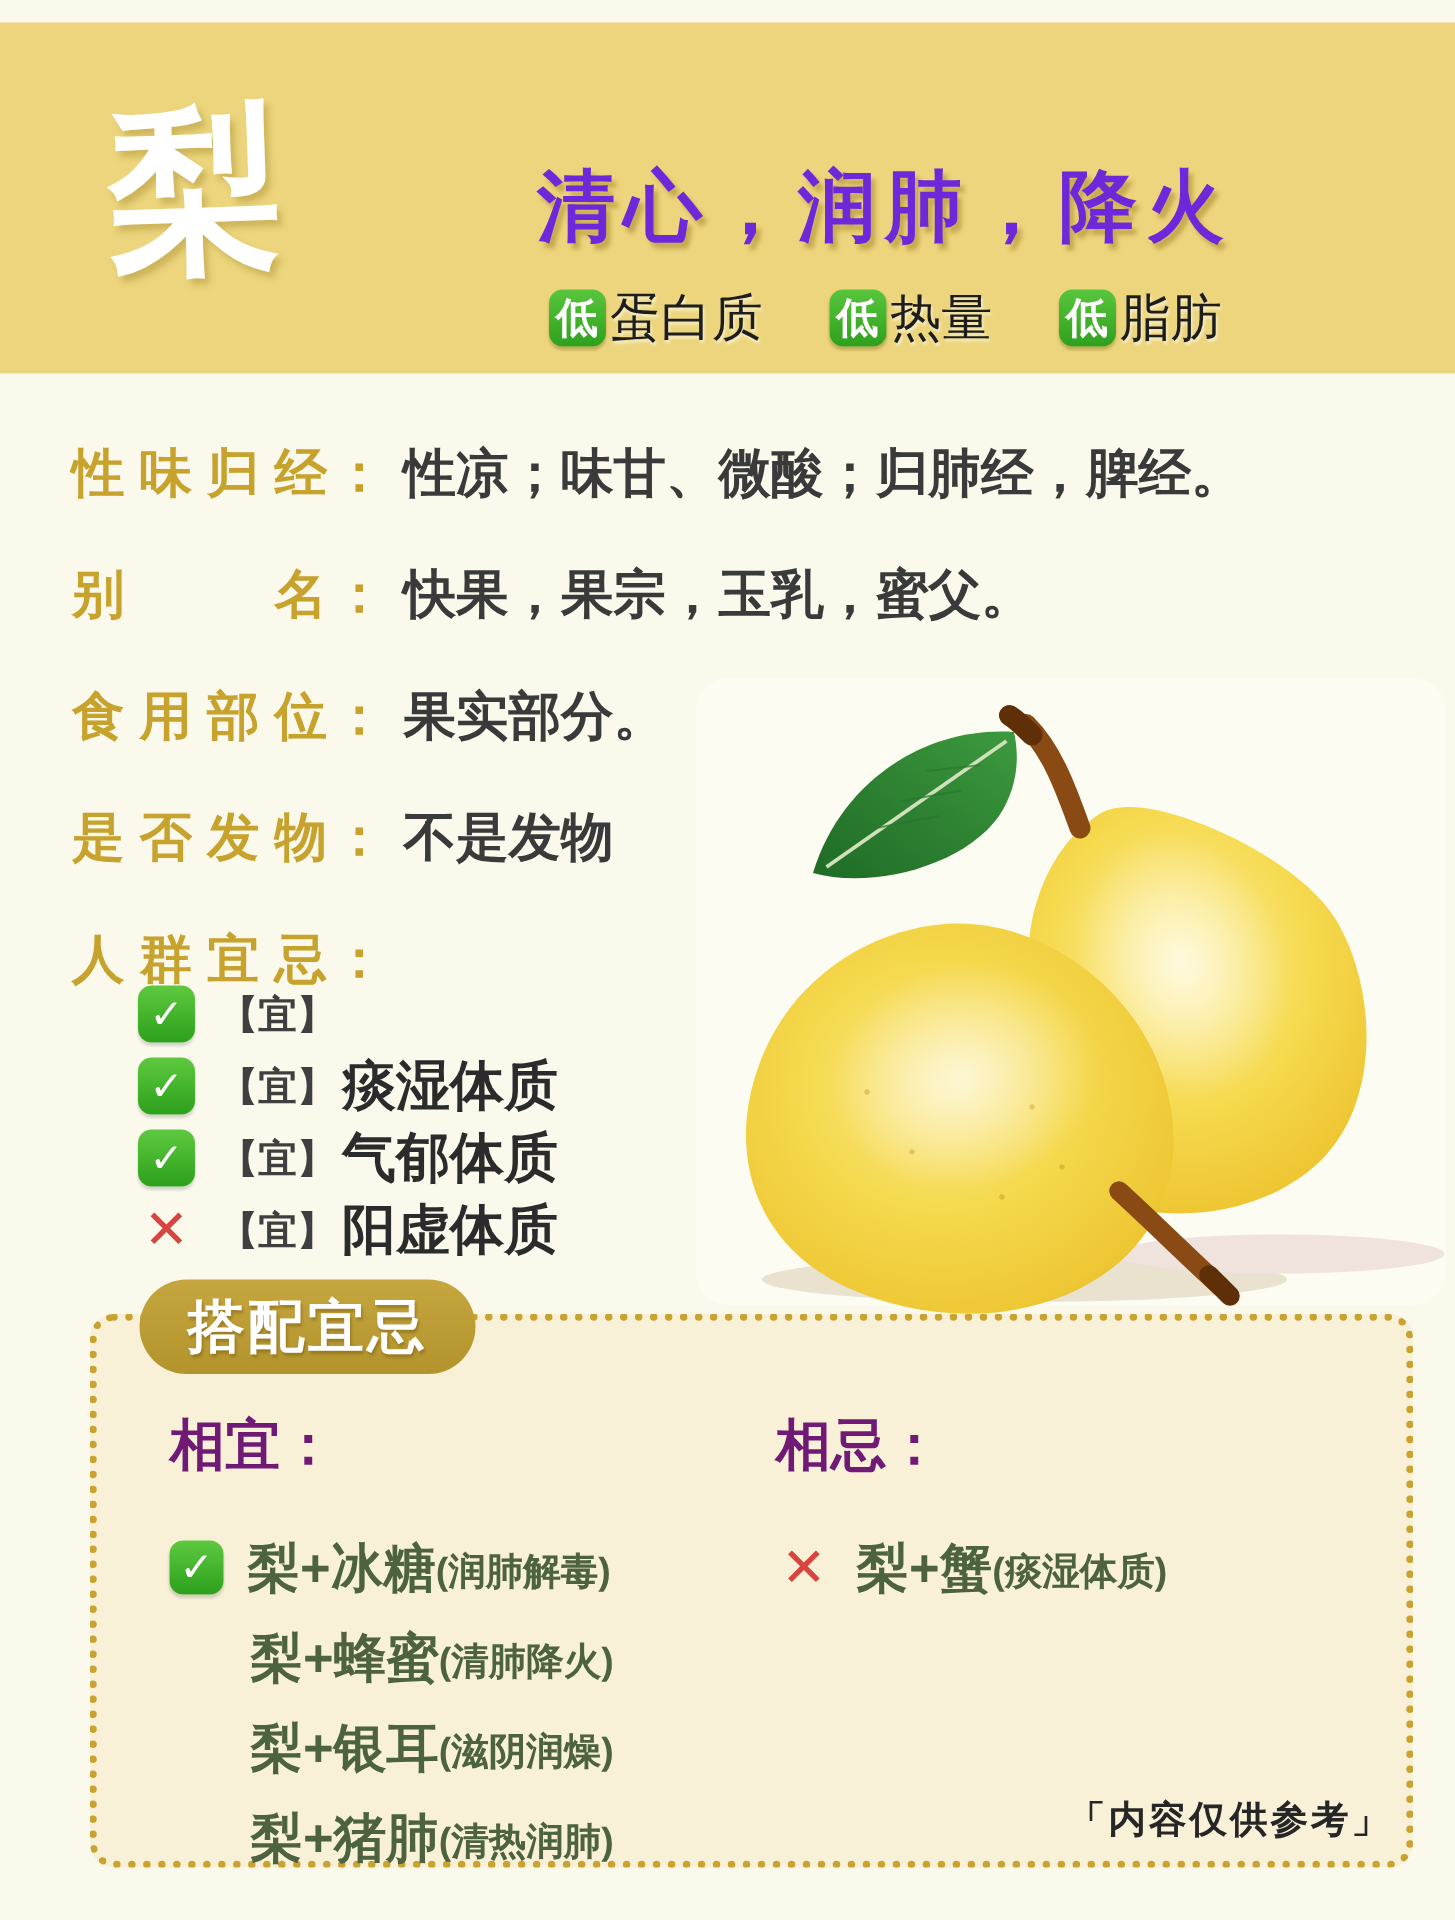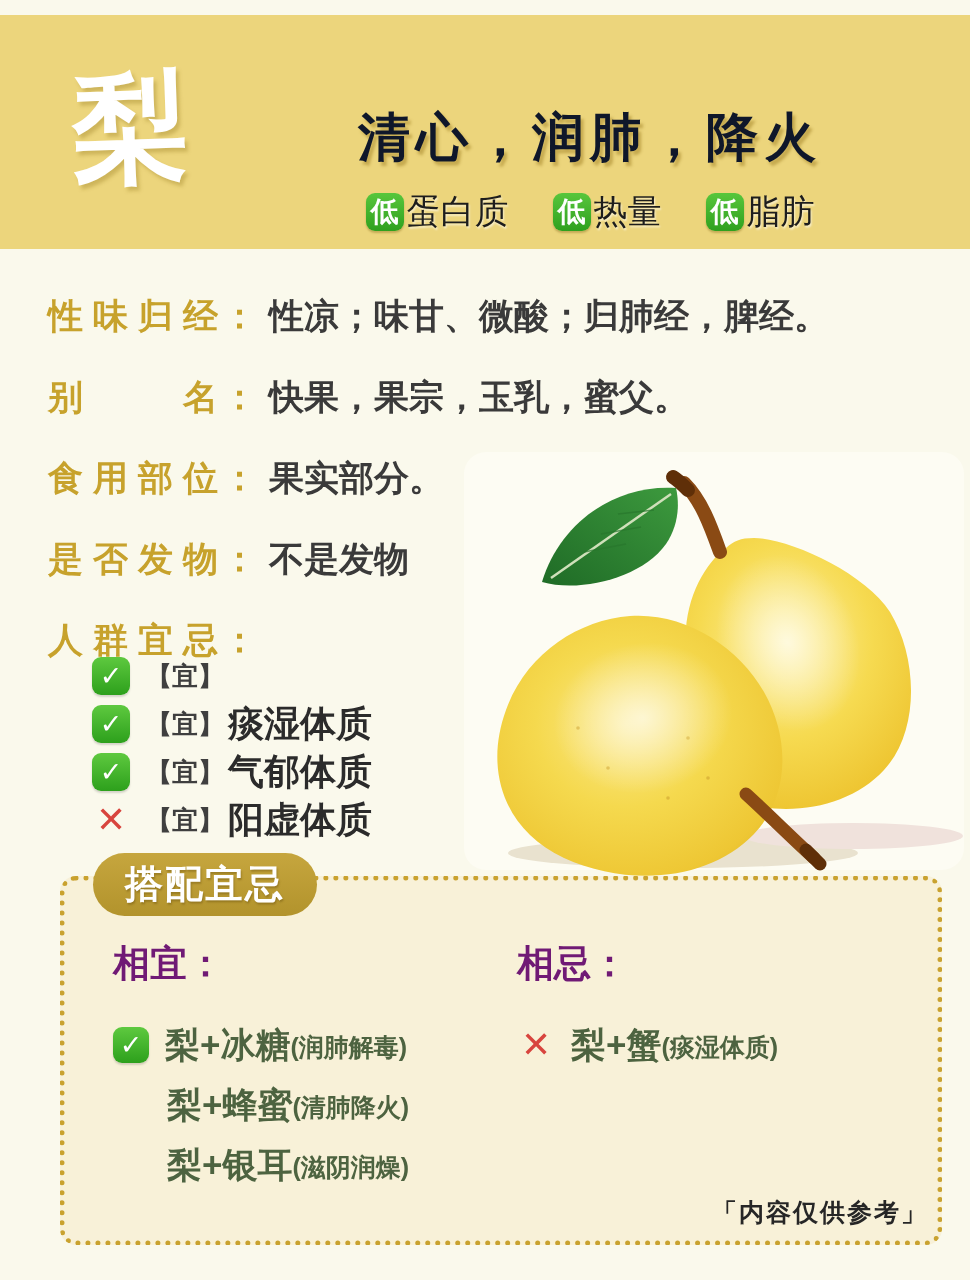--- a/index.html
+++ b/index.html
@@ -17,21 +17,21 @@
   .brand {
     position:absolute; left:72px; top:48px; width:130px;
     font-size:118px; line-height:1.1; font-weight:800; color:#ffffff;
     text-shadow:3px 4px 4px rgba(150,120,30,.35);
     transform:rotate(-2deg);
   }
   .header-right {
     position:absolute; left:310px; top:88px; width:560px; text-align:center;
   }
   .main-title {
-    font-size:52px; font-weight:800; color:#0f172a; letter-spacing:6px;
+    font-size:52px; font-weight:800; color:#6d28d9; letter-spacing:6px;
     text-shadow:3px 4px 3px rgba(150,118,25,.45);
     white-space:nowrap;
   }
   .badges { margin-top:16px; display:flex; justify-content:center; gap:44px; }
   .badge { display:flex; align-items:center; }
   .badge-tag {
     display:inline-flex; align-items:center; justify-content:center;
     width:38px; height:38px; border-radius:9px;
     background:linear-gradient(180deg,#58c63c,#2fa01e);
     color:#ffffff; font-size:28px; font-weight:800;
@@ -231,20 +231,25 @@
       <div class="pair-item">
         <span class="mark" data-mark="none"></span>
         <span class="pair-main">梨+蜂蜜</span>
         <span class="pair-note">(清肺降火)</span>
       </div>
       <div class="pair-item">
         <span class="mark" data-mark="none"></span>
         <span class="pair-main">梨+银耳</span>
         <span class="pair-note">(滋阴润燥)</span>
       </div>
+      <div class="pair-item">
+        <span class="mark" data-mark="none"></span>
+        <span class="pair-main">梨+猪肺</span>
+        <span class="pair-note">(清热润肺)</span>
+      </div>
     </div>
 
     <div class="pair-col avoid">
       <div class="pair-title">相忌：</div>
       <div class="pair-item">
         <span class="mark" data-mark="cross"></span>
         <span class="pair-main">梨+蟹</span>
         <span class="pair-note">(痰湿体质)</span>
       </div>
     </div>

